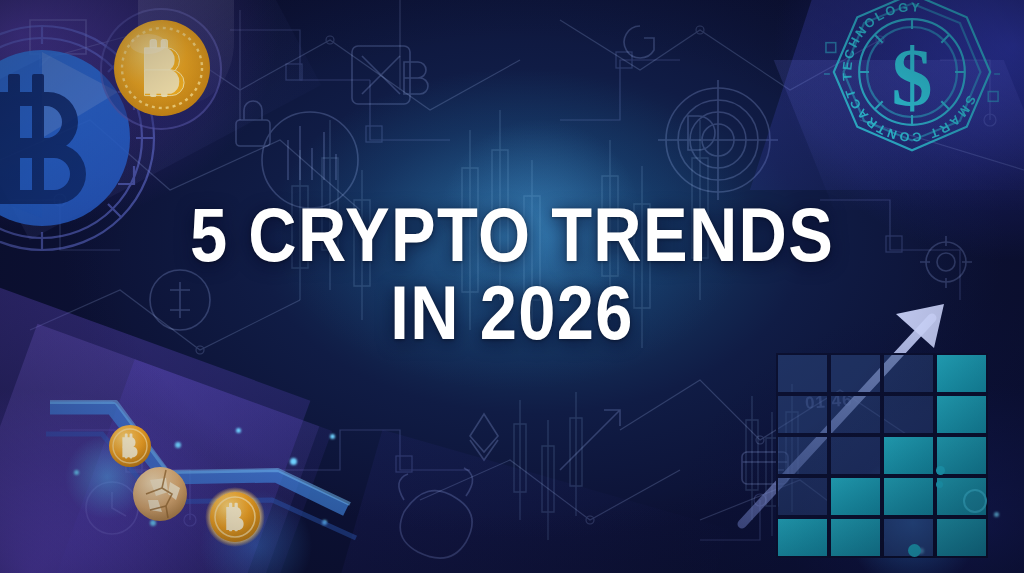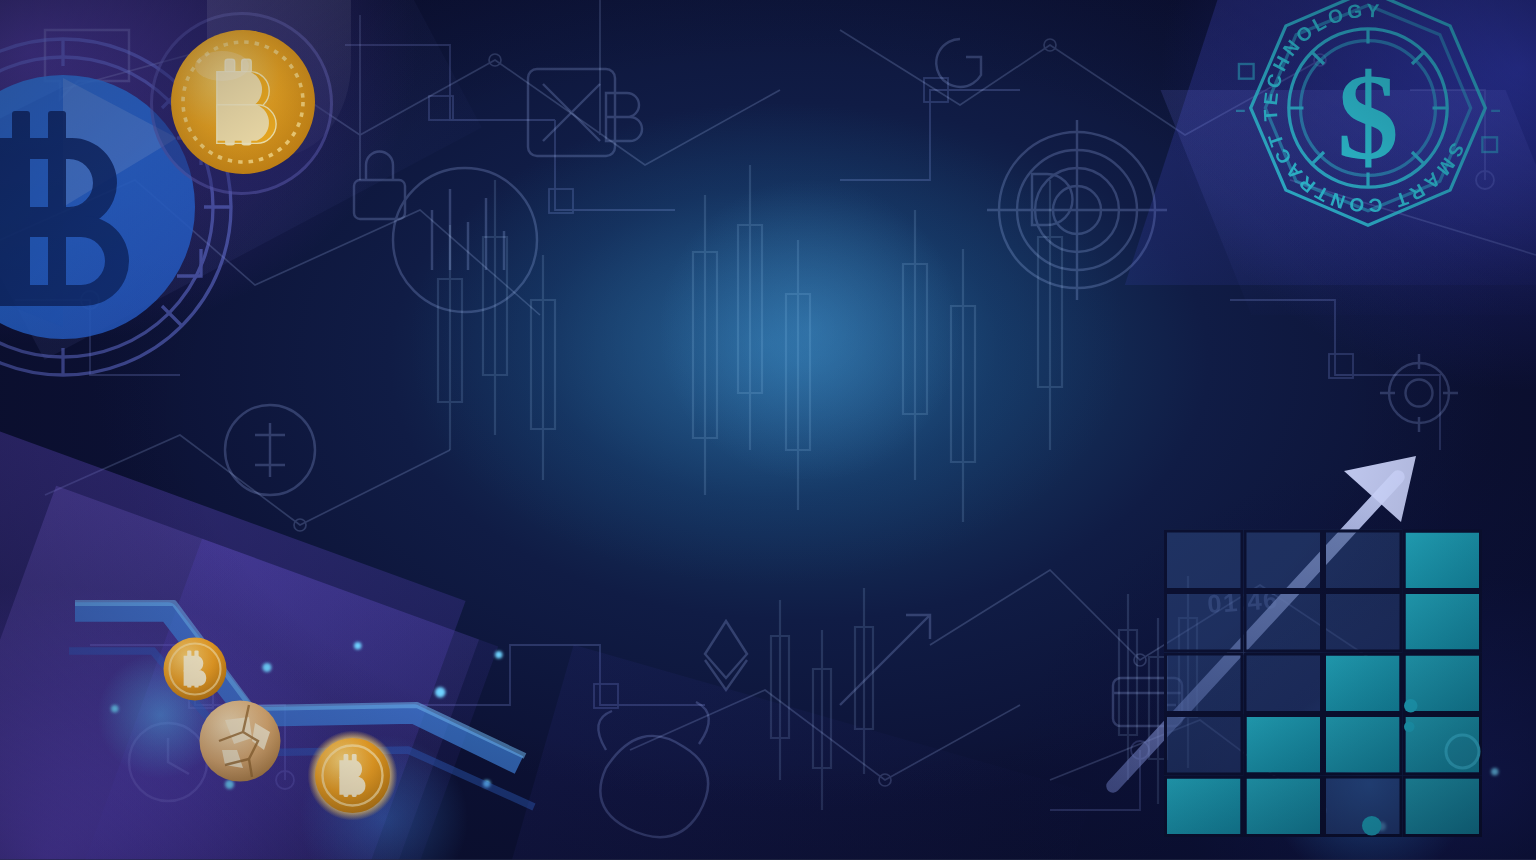--- a/index.html
+++ b/index.html
@@ -477,15 +477,19 @@
       <div class="blk on" style="left: 159px; bottom: 82px; width: 53px; height: 41px;"></div>
       <div class="blk on" style="left: 159px; bottom: 123px; width: 53px; height: 41px;"></div>
       <div class="blk on" style="left: 159px; bottom: 164px; width: 53px; height: 41px;"></div>
     </div>
 
   <div id="teal-circle"></div>
   <div class="mini-dot" style="left:936px;top:466px;width:9px;height:9px;"></div>
   <div class="mini-dot" style="left:936px;top:481px;width:7px;height:7px;"></div>
   <div class="mini-dot" style="left:908px;top:544px;width:13px;height:13px;"></div>
 
+  <div id="title-block">
+    <div class="title-line">5 CRYPTO TRENDS</div>
+    <div class="title-line">IN 2026</div>
+  </div>
 
   <div class="layer bg-vignette"></div>
 </div>
 
 </body></html>

